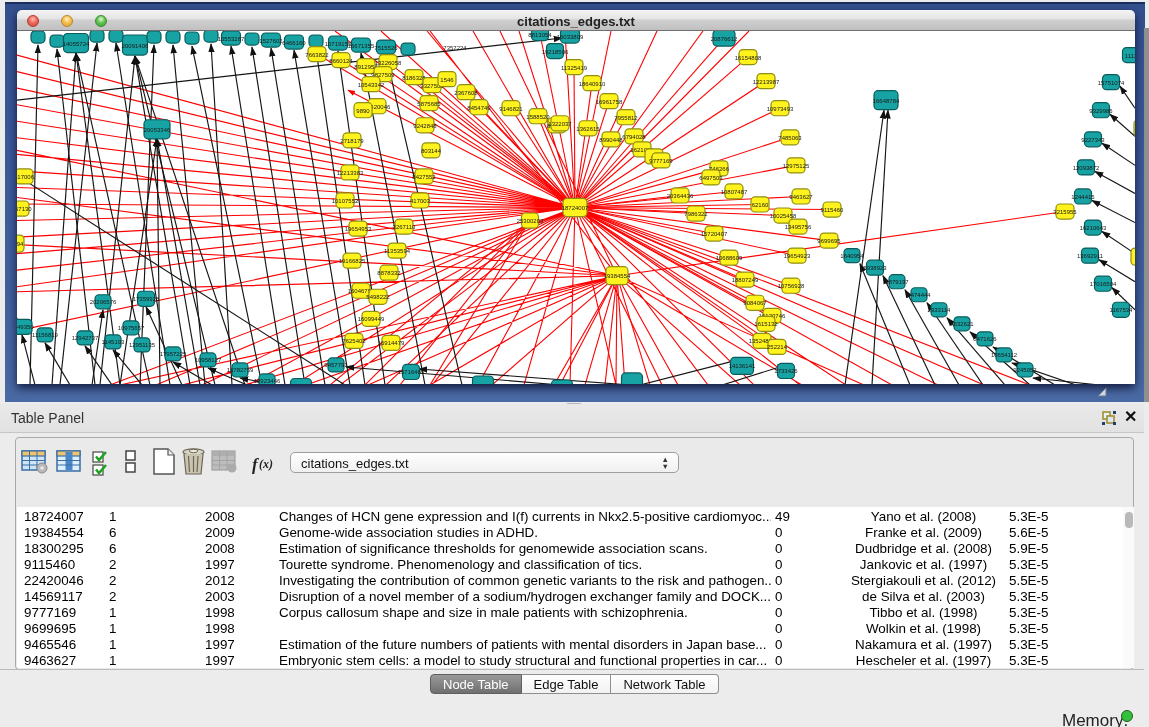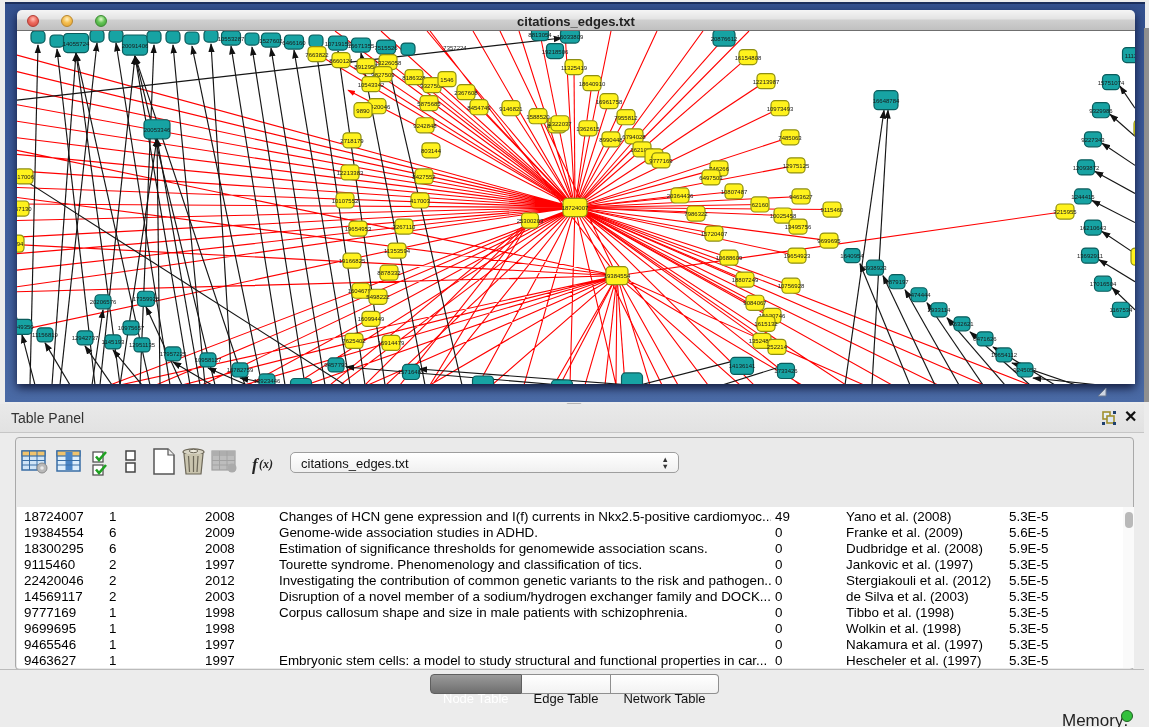--- a/index.html
+++ b/index.html
@@ -20,25 +20,25 @@
 #toolbar{position:absolute;left:4px;top:4px;width:1100px;height:40px}
 #combo{position:absolute;left:270px;top:10px;width:389px;height:21px;background:linear-gradient(180deg,#ffffff,#f0f0f0);border:1px solid #9e9e9e;border-radius:5px;font-size:13px;color:#111;padding:3px 0 0 10px}
 #combo .step{position:absolute;right:9px;top:3px;font-size:7.5px;line-height:7px;color:#333;text-indent:0}
 #thead{position:absolute;left:1px;top:46px;width:1106px;height:22px;border-top:1px solid #b5b5b5;border-bottom:1px solid #9db4c2;display:flex;font-size:13.4px;color:#1a1a1a;background:#fff}
 #thead div{border-right:1px solid #9db4c2;background:#c2e0f0;text-align:center;padding-top:3px;overflow:hidden;white-space:nowrap;text-indent:12px}
 #thead div.g{background:#ececec;border-right:1px solid #b5b5b5}
 #rows{position:absolute;left:1px;top:69px;width:1106px;height:161px;background:#fff;overflow:hidden;font-size:13.4px;color:#000}
 .row{position:absolute;left:0;width:1106px;height:16px;white-space:nowrap}
 .row span{position:absolute;top:1px;display:block;overflow:hidden}
 .c0{left:7px;width:88px}.c1{left:92px;width:95px}.c2{left:188px;width:70px}.c3{left:262px;width:492px}
-.c4{left:758px;width:66px}.c5{left:829px;width:155px;text-align:left}.c6{left:992px;width:95px}
+.c4{left:758px;width:66px}.c5{left:829px;width:155px;text-align:center}.c6{left:992px;width:95px}
 #vscroll{position:absolute;left:1107px;top:69px;width:11px;height:161px;background:#fafafa}
 #vthumb{position:absolute;left:1.5px;top:5px;width:8px;height:16px;background:#b9b9b9;border-radius:4px}
 #tabs{position:absolute;left:430px;top:272px;height:20px;display:flex;font-size:13px}
-#tabs div{height:20px;padding:16px 12px 0 12px;border:1px solid #8f8f8f;border-left:none;background:linear-gradient(180deg,#ffffff,#f2f2f2);color:#111}
+#tabs div{height:20px;padding:2px 12px 0 12px;border:1px solid #8f8f8f;border-left:none;background:linear-gradient(180deg,#ffffff,#f2f2f2);color:#111}
 #tabs div.sel{background:linear-gradient(180deg,#9a9a9a,#6f6f6f);color:#fff;border:1px solid #5f5f5f;border-radius:4px 0 0 4px}
 #tabs div.last{border-radius:0 4px 4px 0}
 #tabline{position:absolute;left:0;top:267px;width:1144px;height:1px;background:#bbb}
 #mem{position:absolute;left:1062px;top:309px;font-size:17px;color:#222}
 #memdot{position:absolute;left:1121px;top:308px;width:12px;height:12px;border-radius:50%;background:#33c13d;border:1px solid #1f5e22}
 .floaticon{position:absolute;left:1102px;top:7px;width:14px;height:14px}
 </style></head><body>
 <div id="desktop"></div>
 <div id="rightstrip"></div>
 <div id="win">
@@ -580,20 +580,21 @@
           <span class="c1">1</span>
           <span class="c2">1998</span>
           <span class="c4">0</span>
           <span class="c5">Wolkin et al. (1998)</span>
           <span class="c6">5.3E-5</span>
         </div>
         <div class="row" style="top:129px">
           <span class="c0">9465546</span>
           <span class="c1">1</span>
           <span class="c2">1997</span>
+          <span class="c3">Estimation of the future numbers of patients with mental disorders in Japan base...</span>
           <span class="c4">0</span>
           <span class="c5">Nakamura et al. (1997)</span>
           <span class="c6">5.3E-5</span>
         </div>
         <div class="row" style="top:145px">
           <span class="c0">9463627</span>
           <span class="c1">1</span>
           <span class="c2">1997</span>
           <span class="c3">Embryonic stem cells: a model to study structural and functional properties in car...</span>
           <span class="c4">0</span>

